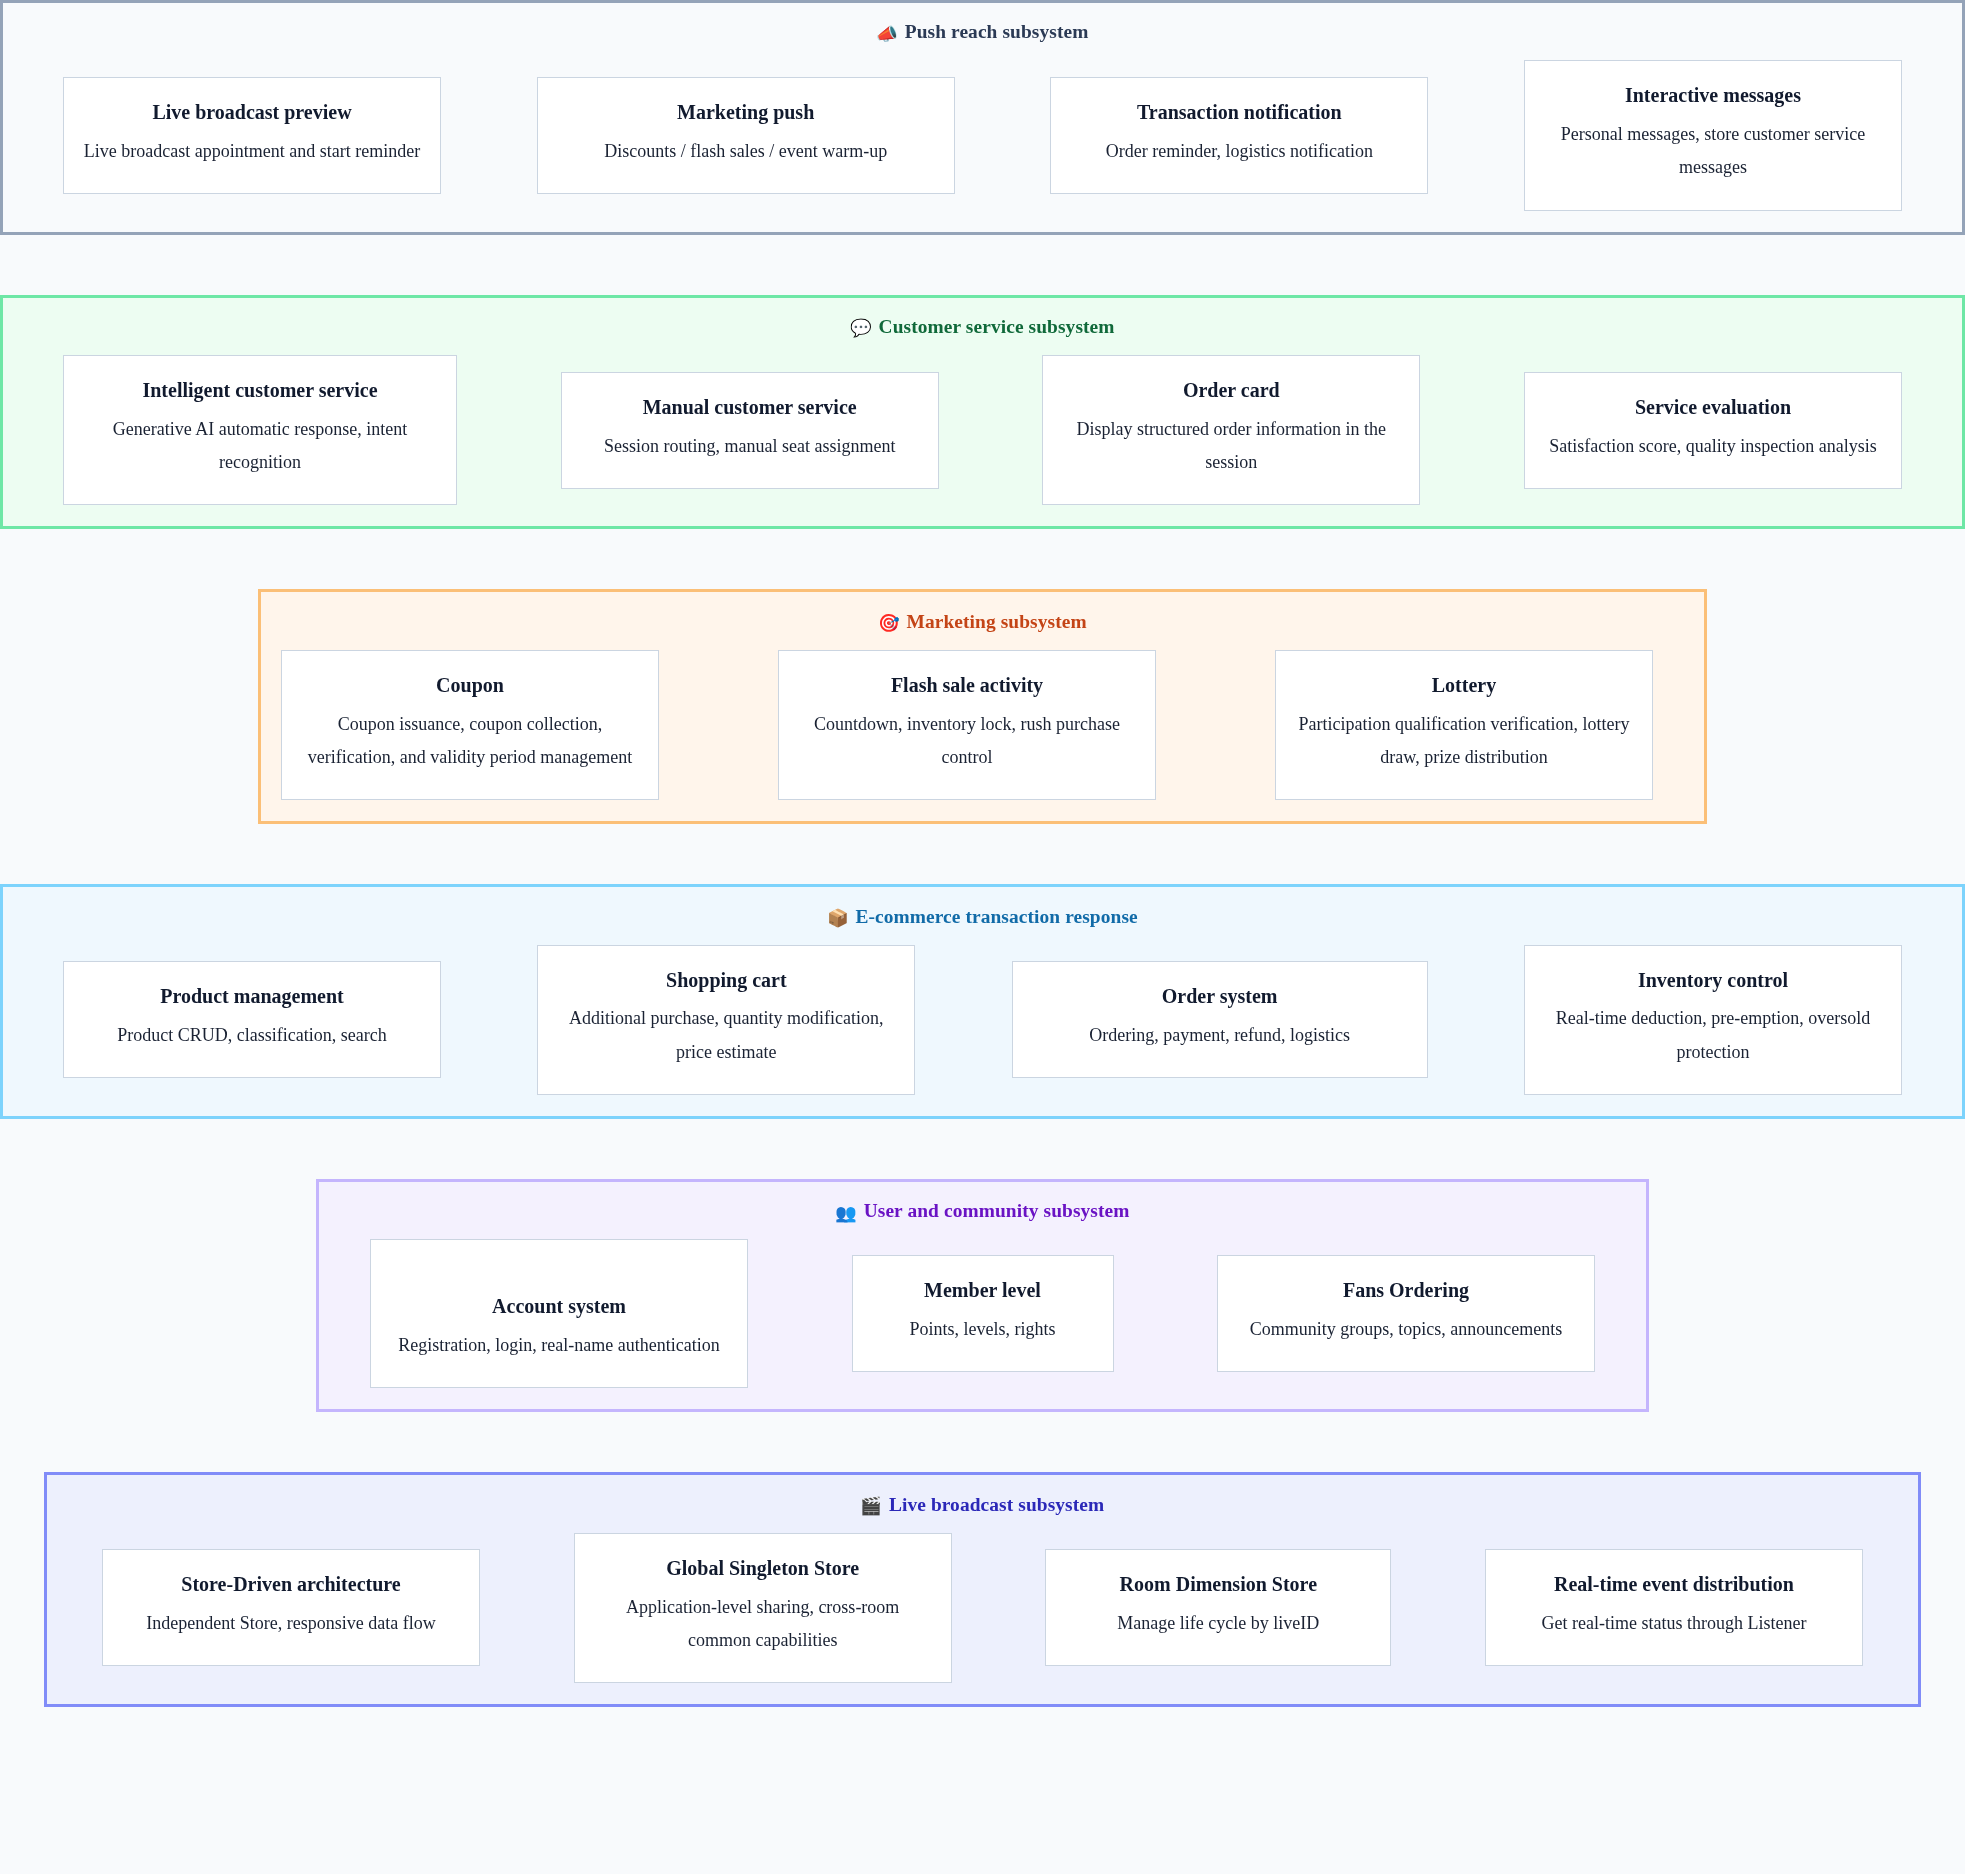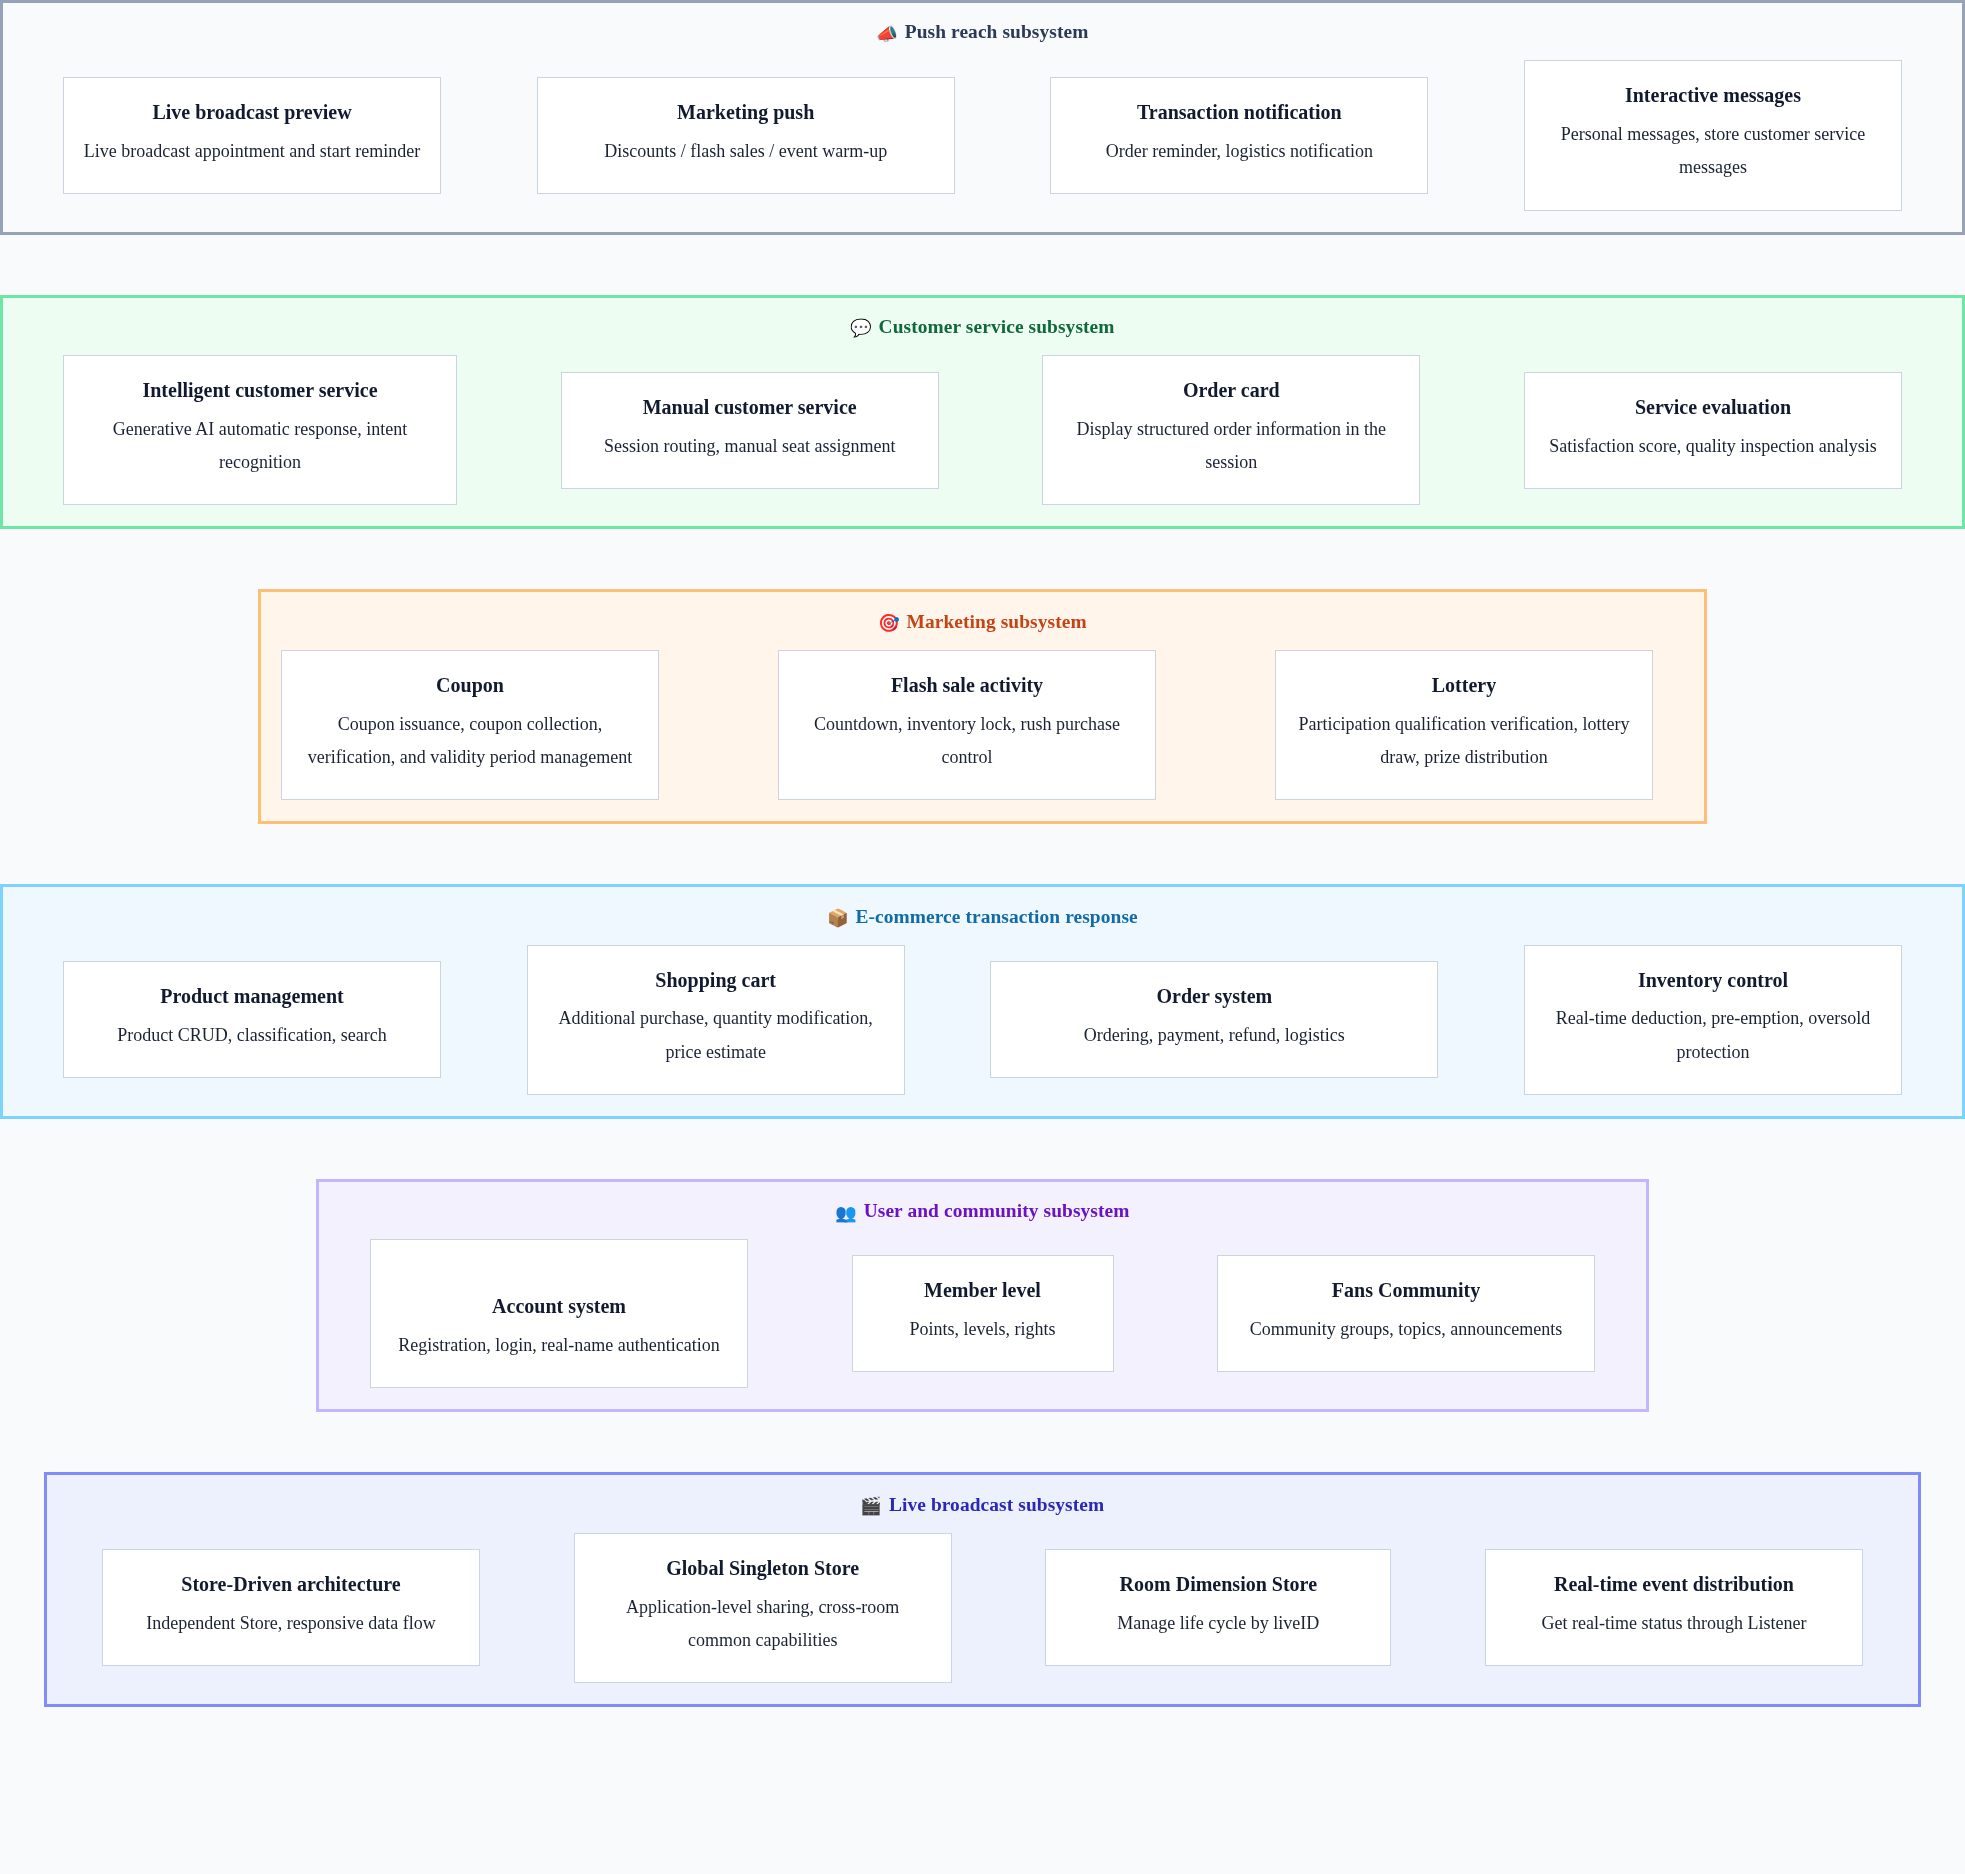--- a/index.html
+++ b/index.html
@@ -158,21 +158,21 @@
       <div class="section-title" style="color: rgb(17, 107, 168);"><span class="emoji">📦</span><span>E-commerce transaction response</span></div>
       <div class="card-row" style="padding-left: 60px; padding-right: 60px;">
         <div class="card" style="width: 378px; border-color: rgb(203, 213, 225); background: rgb(255, 255, 255);">
           <div class="card-title" style="color: rgb(17, 26, 46);">Product management</div>
           <div class="card-desc">Product CRUD, classification, search</div>
         </div>
         <div class="card" style="width: 378px; border-color: rgb(203, 213, 225); background: rgb(255, 255, 255);">
           <div class="card-title" style="color: rgb(17, 26, 46);">Shopping cart</div>
           <div class="card-desc">Additional purchase, quantity modification, price estimate</div>
         </div>
-        <div class="card" style="width: 448px; border-color: rgb(203, 213, 225); background: rgb(255, 255, 255);">
+        <div class="card" style="width: 416px; border-color: rgb(203, 213, 225); background: rgb(255, 255, 255);">
           <div class="card-title" style="color: rgb(17, 26, 46);">Order system</div>
           <div class="card-desc">Ordering, payment, refund, logistics</div>
         </div>
         <div class="card" style="width: 378px; border-color: rgb(203, 213, 225); background: rgb(255, 255, 255);">
           <div class="card-title" style="color: rgb(17, 26, 46);">Inventory control</div>
           <div class="card-desc">Real-time deduction, pre-emption, oversold protection</div>
         </div>
       </div>
     </div>
     <div class="gap"></div>
@@ -181,21 +181,21 @@
       <div class="card-row" style="padding-left: 51px; padding-right: 51px;">
         <div class="card" style="width: 378px; border-color: rgb(203, 213, 225); background: rgb(255, 255, 255);">
           <div class="card-title" style="color: rgb(17, 26, 46); margin-top: 32px;">Account system</div>
           <div class="card-desc">Registration, login, real-name authentication</div>
         </div>
         <div class="card" style="width: 262px; border-color: rgb(203, 213, 225); background: rgb(255, 255, 255);">
           <div class="card-title" style="color: rgb(17, 26, 46);">Member level</div>
           <div class="card-desc">Points, levels, rights</div>
         </div>
         <div class="card" style="width: 378px; border-color: rgb(203, 213, 225); background: rgb(255, 255, 255);">
-          <div class="card-title" style="color: rgb(17, 26, 46);">Fans Community</div>
+          <div class="card-title" style="color: rgb(17, 26, 46);">Fans Ordering</div>
           <div class="card-desc">Community groups, topics, announcements</div>
         </div>
       </div>
     </div>
     <div class="gap"></div>
     <div class="section" style="width: 1877px; border-color: rgb(129, 140, 248); background: rgb(237, 240, 253);">
       <div class="section-title" style="color: rgb(43, 40, 184);"><span class="emoji">🎬</span><span>Live broadcast subsystem</span></div>
       <div class="card-row" style="padding-left: 55px; padding-right: 55px;">
         <div class="card" style="width: 378px; border-color: rgb(203, 213, 225); background: rgb(255, 255, 255);">
           <div class="card-title" style="color: rgb(17, 26, 46);">Store-Driven architecture</div>

